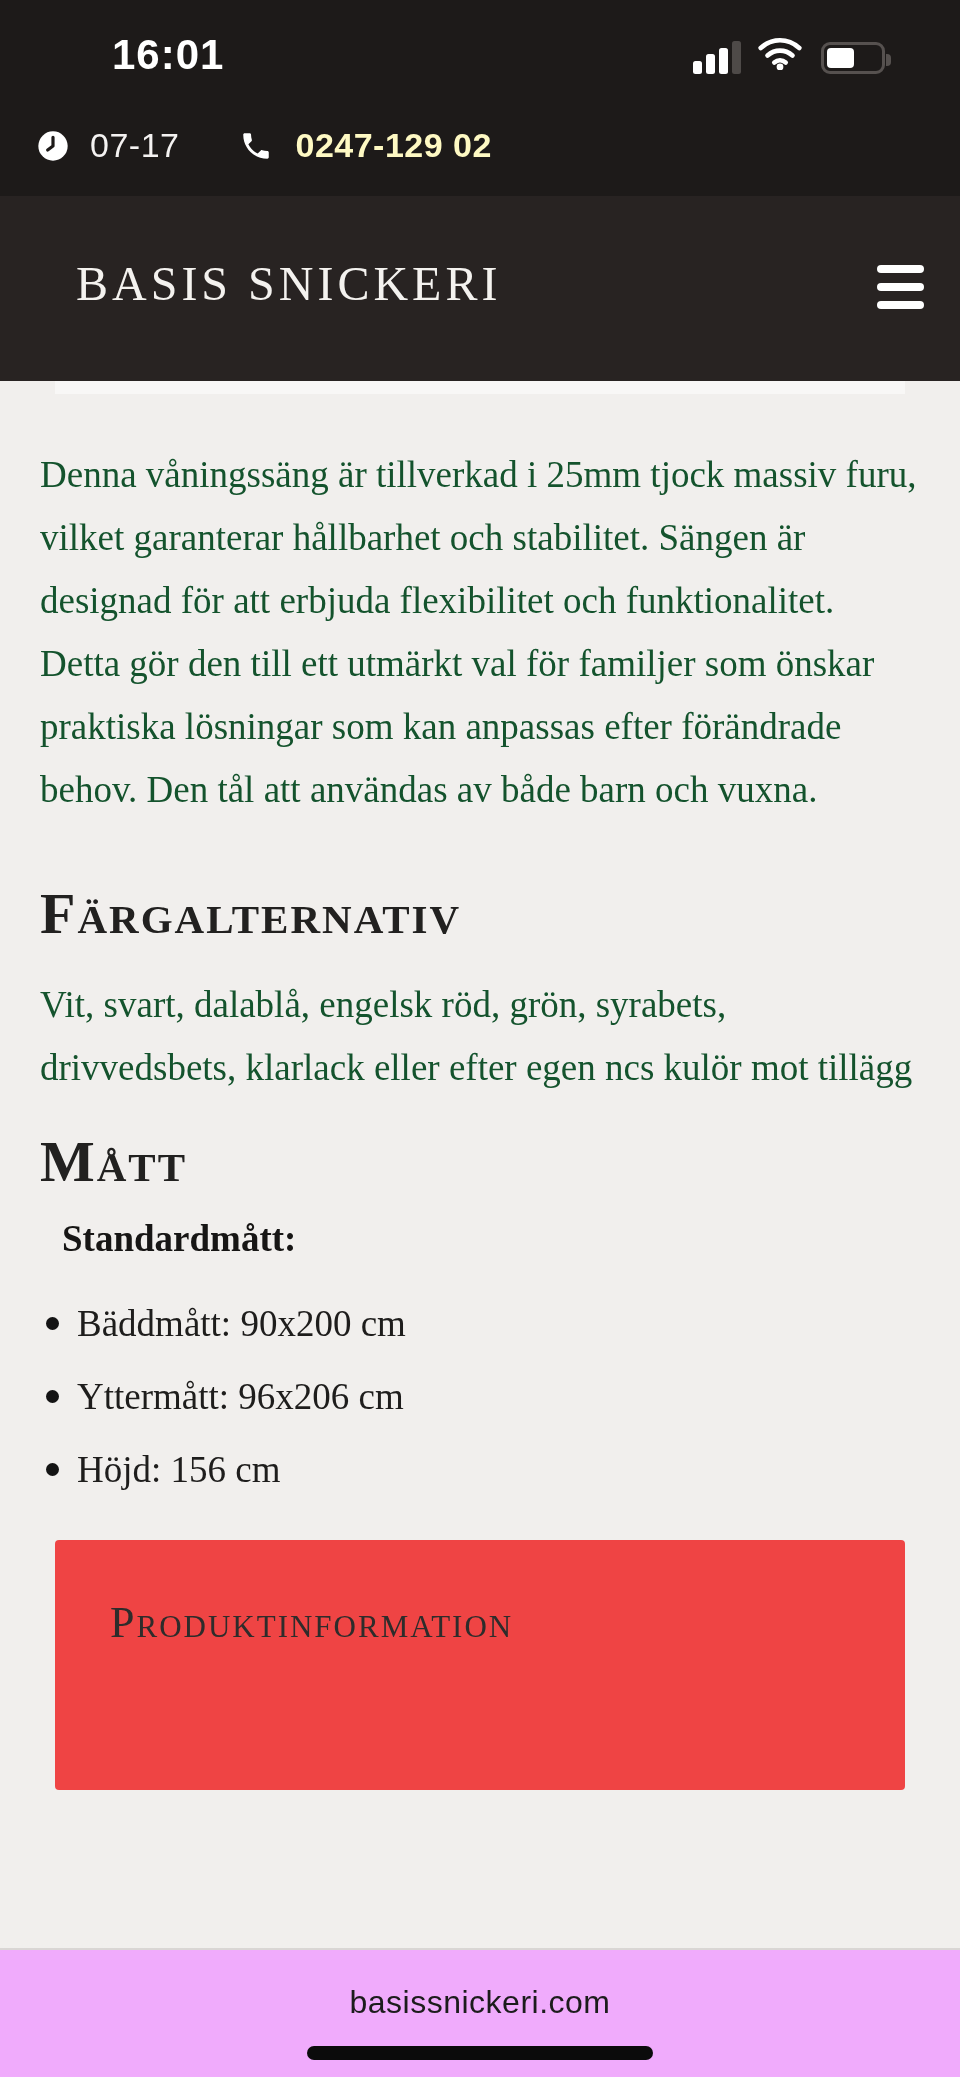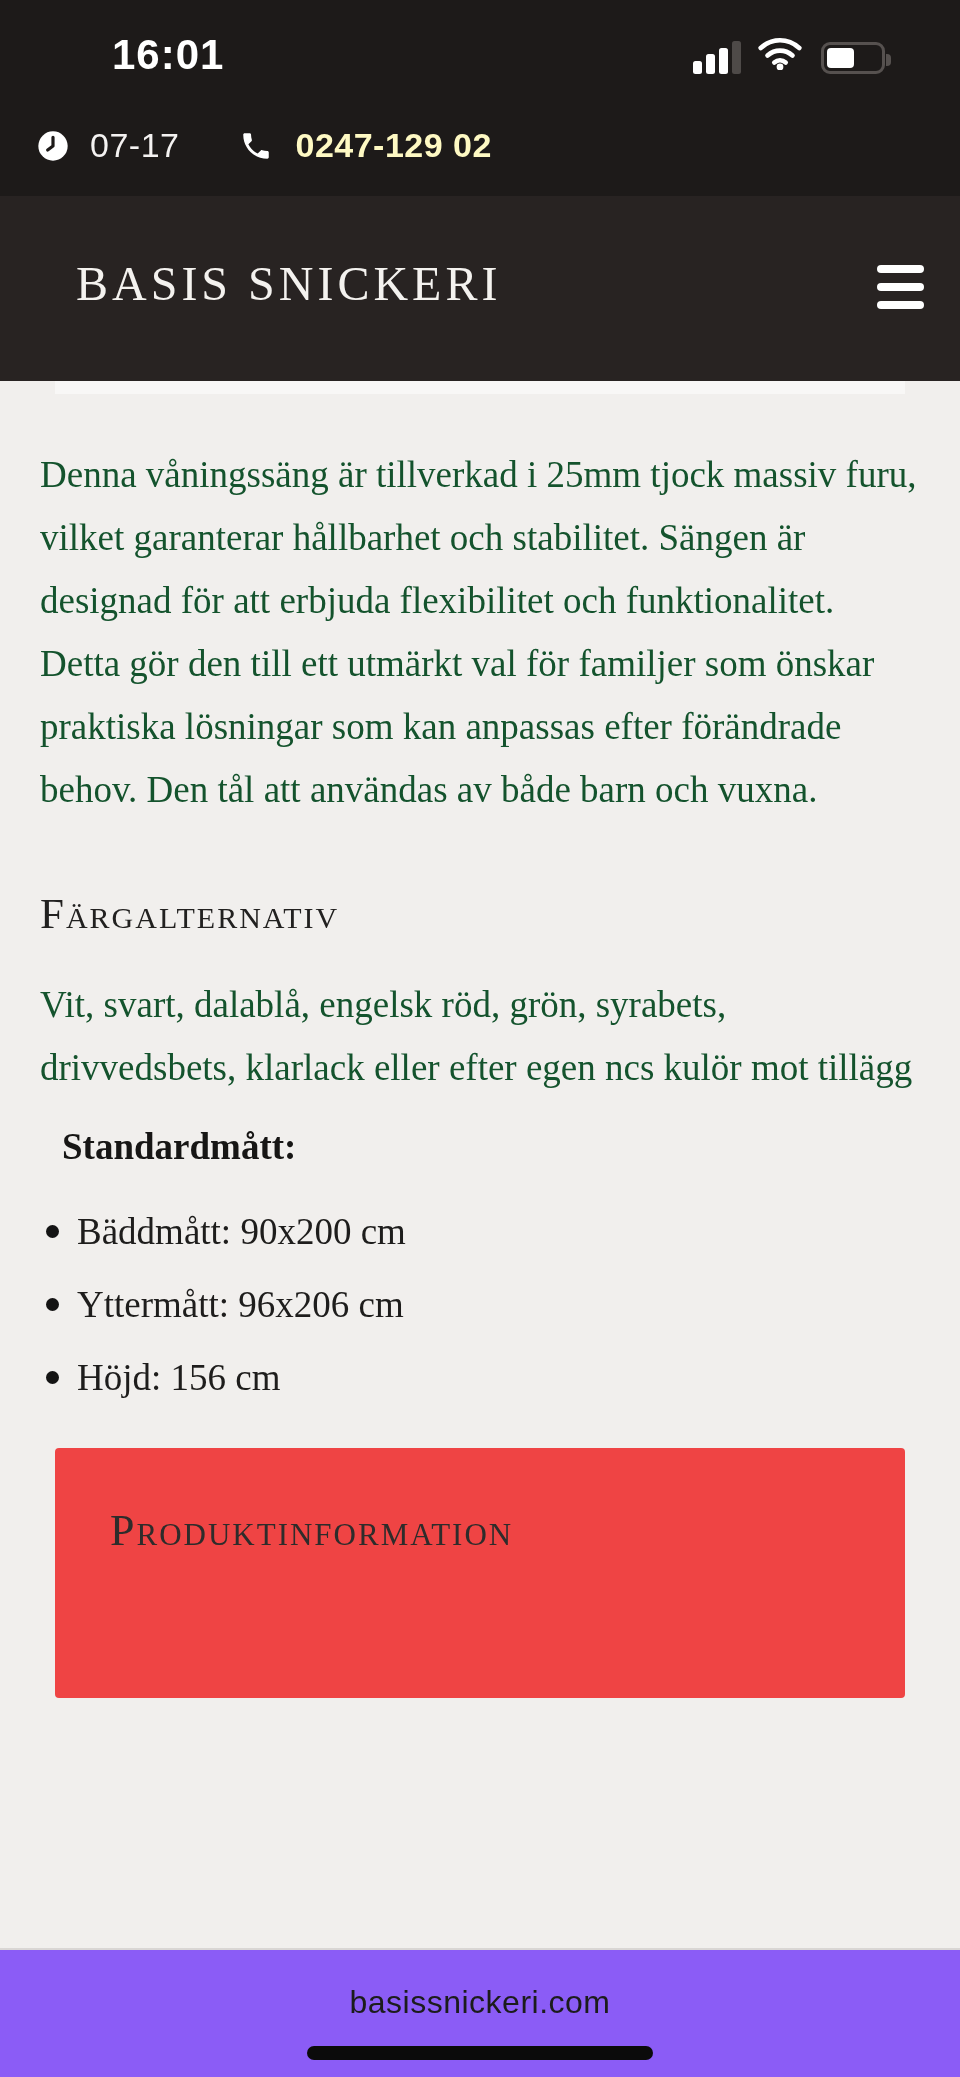--- a/index.html
+++ b/index.html
@@ -65,22 +65,22 @@
   .peek-card { position:absolute; top:381px; left:55px; right:55px; height:13px; background:#f8f7f6; }
 
   
   .page { position:absolute; top:381px; left:0; right:0; }
   .page p.body-text {
     margin:62px 40px 0;
     font-size:37px; line-height:63px; color:#14532d;
   }
   .page h2.sc {
     margin:64px 40px 0;
-    font-variant:small-caps; font-weight:400;
-    font-size:43px; line-height:58px; letter-spacing:2px; color:#222120;
+    font-variant:small-caps; font-weight:700;
+    font-size:58px; line-height:58px; letter-spacing:2px; color:#222120;
   }
   .page h2.matt { margin-top:34px; }
   .page p.colors { margin-top:30px; }
   .page p.note {
     margin:30px 40px 0;
     font-style:italic; font-size:37px; line-height:63px; color:#1e1d1c;
   }
   .page p.standard {
     margin:16px 62px 0;
     font-weight:700; font-size:37px; line-height:63px; color:#171615;
@@ -102,21 +102,21 @@
     padding:56px 55px 140px;
   }
   .card h3 {
     font-variant:small-caps; font-weight:500;
     font-size:44px; line-height:54px; letter-spacing:2px; color:#2e2c2b;
   }
 
   
   .browser-bar {
     position:absolute; top:1948px; left:0; width:100%; height:129px;
-    background:#8b5cf6; border-top:2px solid #d9d6d4;
+    background:#f0abfc; border-top:2px solid #d9d6d4;
   }
   .url {
     margin-top:34px; text-align:center;
     font-family:"Liberation Sans","DejaVu Sans",sans-serif;
     font-size:32px; color:#1c1c1c; letter-spacing:0.5px;
   }
   .home-indicator {
     position:absolute; left:50%; transform:translateX(-50%); top:96px;
     width:346px; height:14px; border-radius:7px; background:#0b0b0b;
   }
@@ -175,20 +175,21 @@
 
 <div class="peek-card"></div>
 
 <div class="page">
 
   <p class="body-text">Denna våningssäng är tillverkad i 25mm tjock massiv furu, vilket garanterar hållbarhet och stabilitet. Sängen är designad för att erbjuda flexibilitet och funktionalitet. Detta gör den till ett utmärkt val för familjer som önskar praktiska lösningar som kan anpassas efter förändrade behov. Den tål att användas av både barn och vuxna.</p>
 
   <h2 class="sc">Färgalternativ</h2>
   <p class="body-text colors">Vit, svart, dalablå, engelsk röd, grön, syrabets, drivvedsbets, klarlack eller efter egen ncs kulör mot tillägg</p>
 
+  <h2 class="sc matt">Mått</h2>
   <p class="standard">Standardmått:</p>
 
   <ul class="dims">
     <li>Bäddmått: 90x200 cm</li>
     <li>Yttermått: 96x206 cm</li>
     <li>Höjd: 156 cm</li>
   </ul>
 
   <div class="card">
     <h3>Produktinformation</h3>

